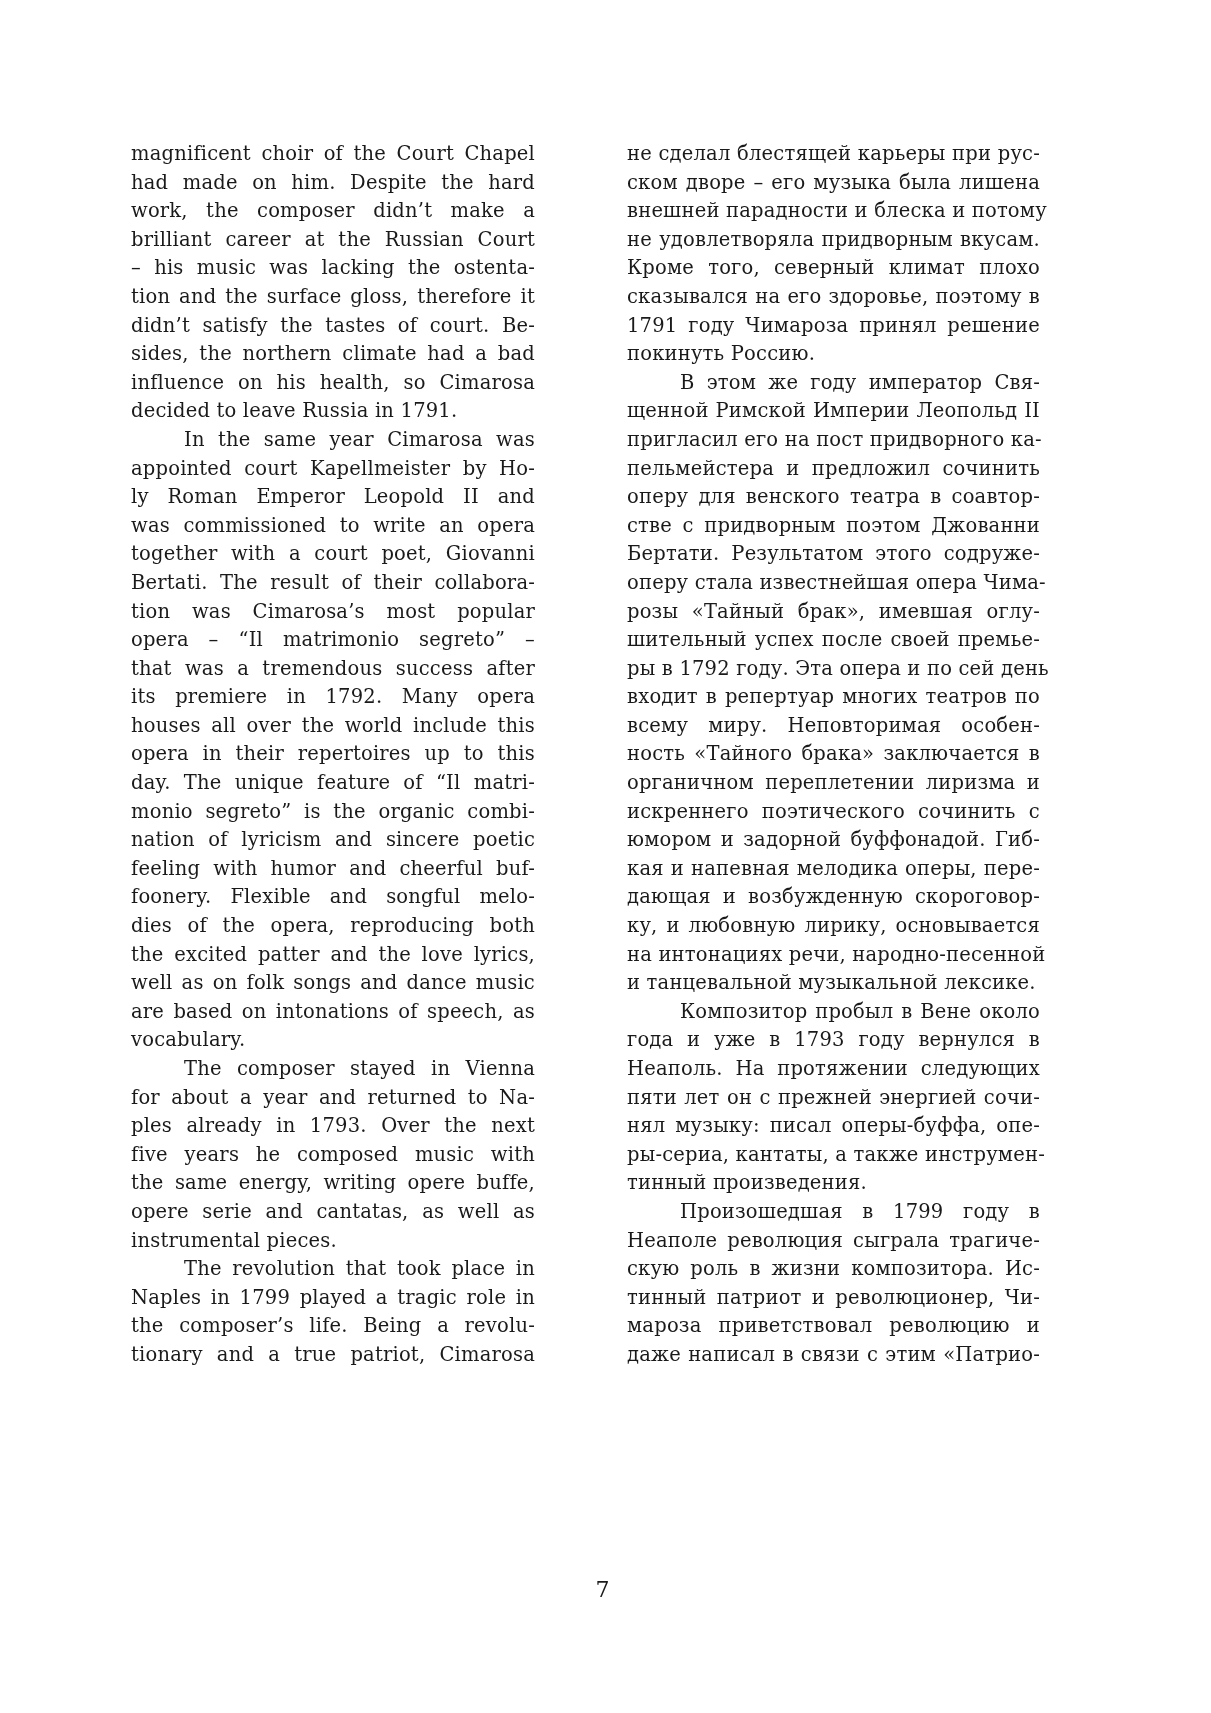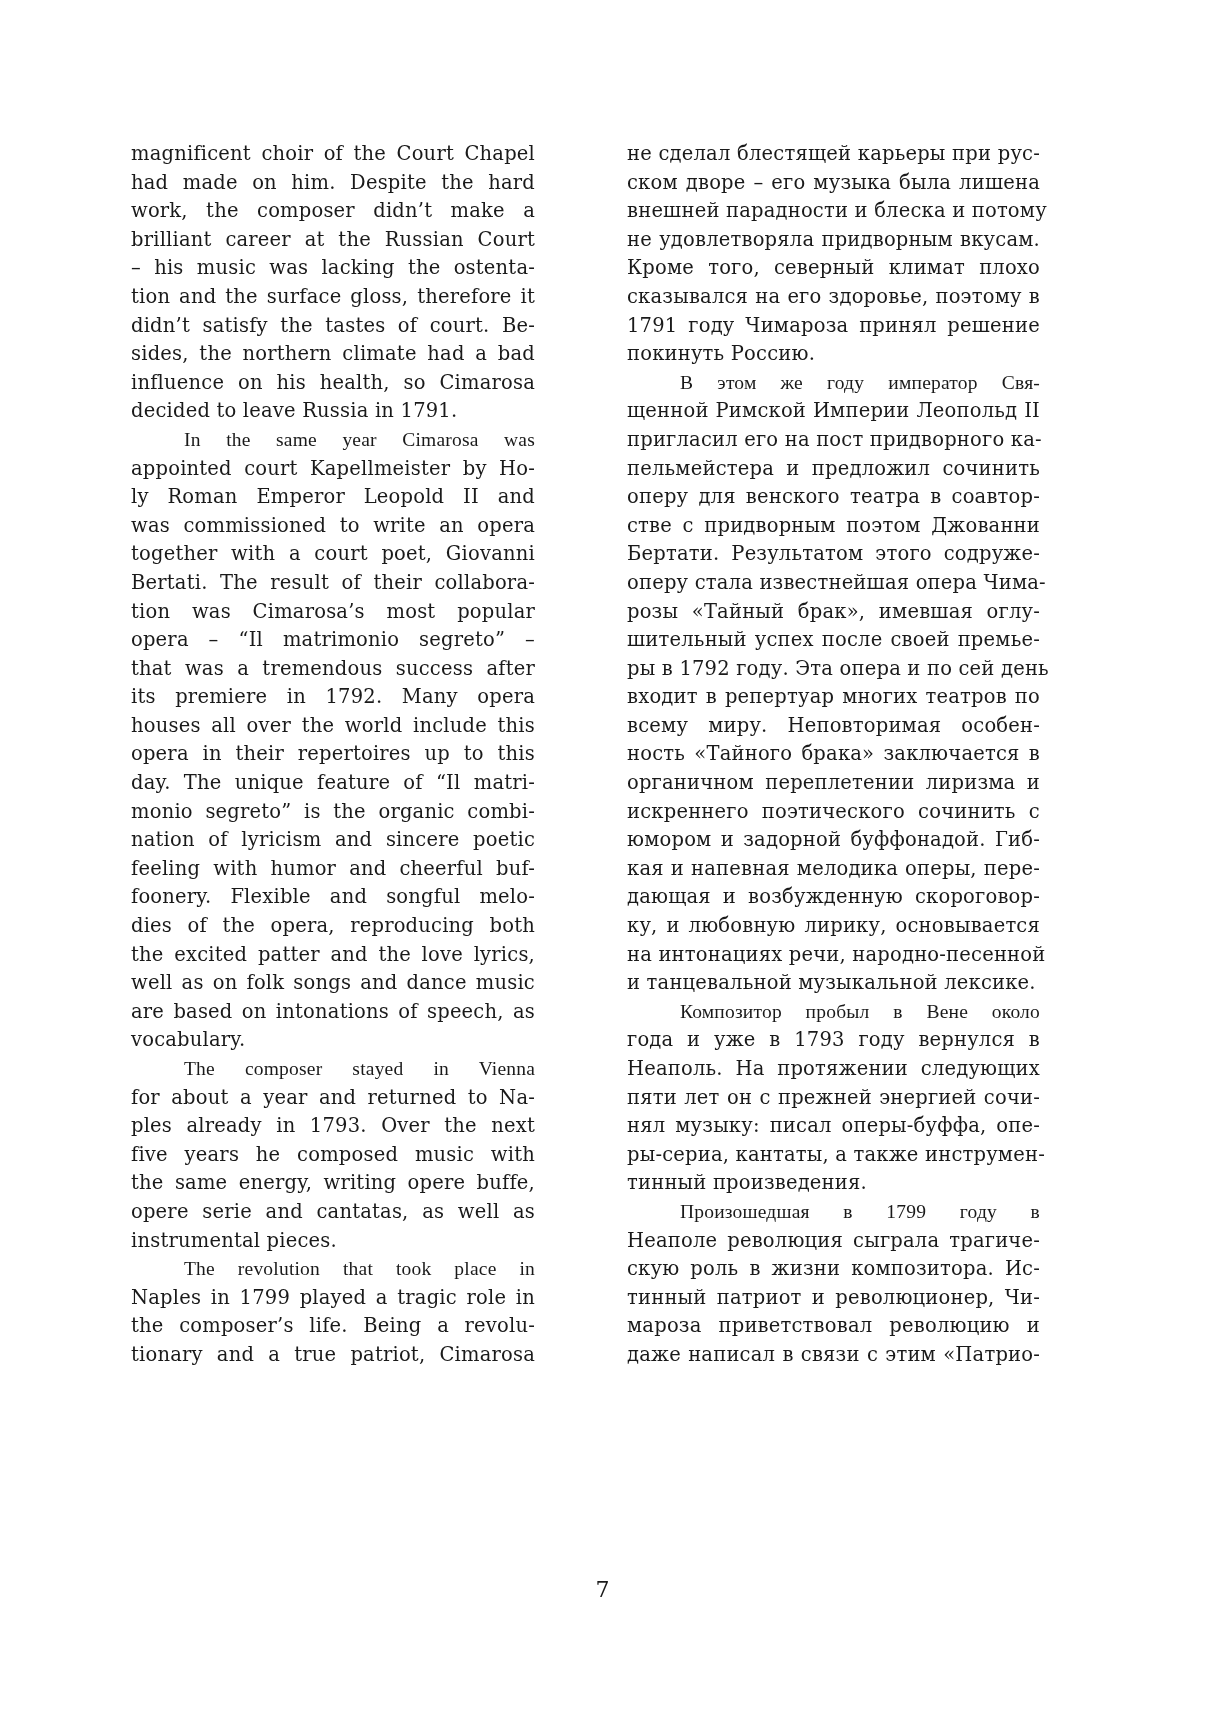--- a/index.html
+++ b/index.html
@@ -42,21 +42,20 @@
       white-space: nowrap;
       text-align: justify;
       text-align-last: justify;
       letter-spacing: 0.2px;
     }
     .line.last {
       text-align-last: left;
     }
     .line.indent {
       padding-left: 53px;
-      font-family: Liberation Serif, serif;
     }
     .page-number {
       position: absolute;
       left: 0;
       width: 1211px;
       top: 1575px;
       text-align: center;
       font-size: 22px;
       line-height: 30px;
       margin-left: -3px;

